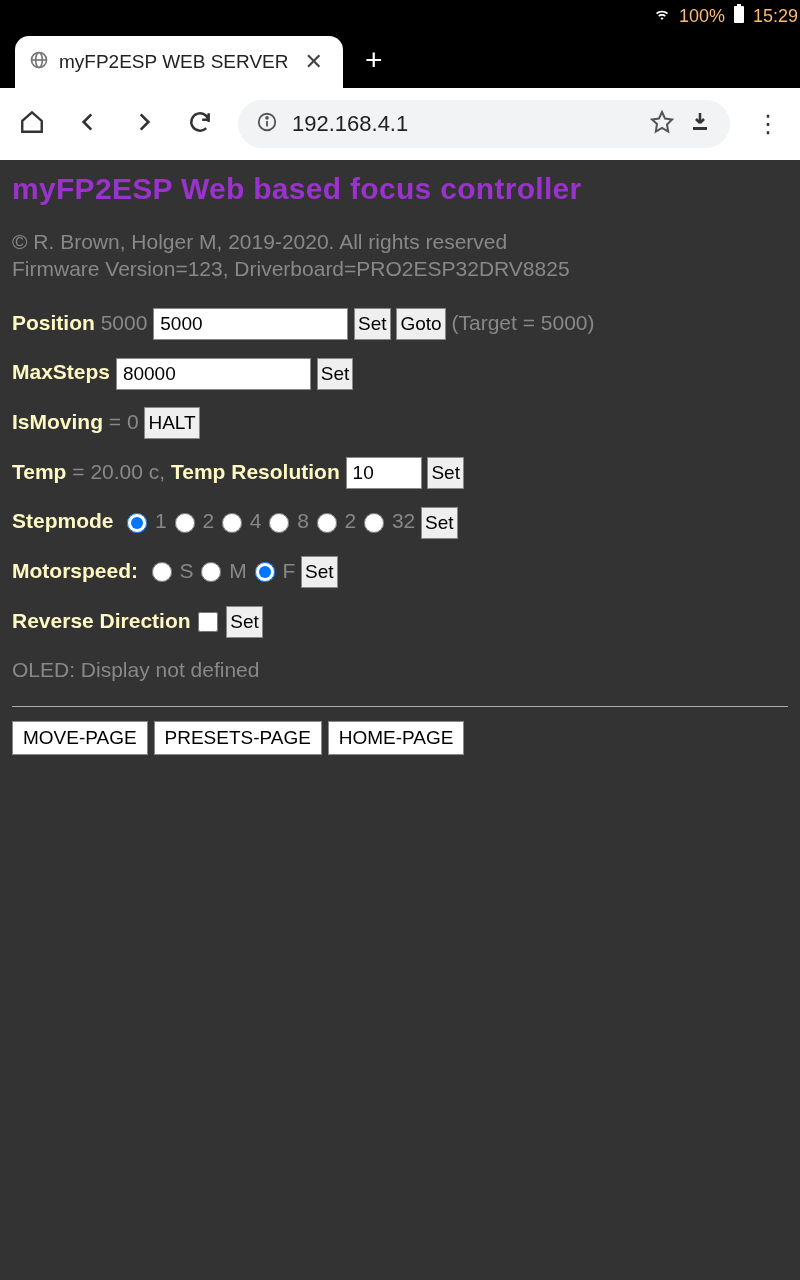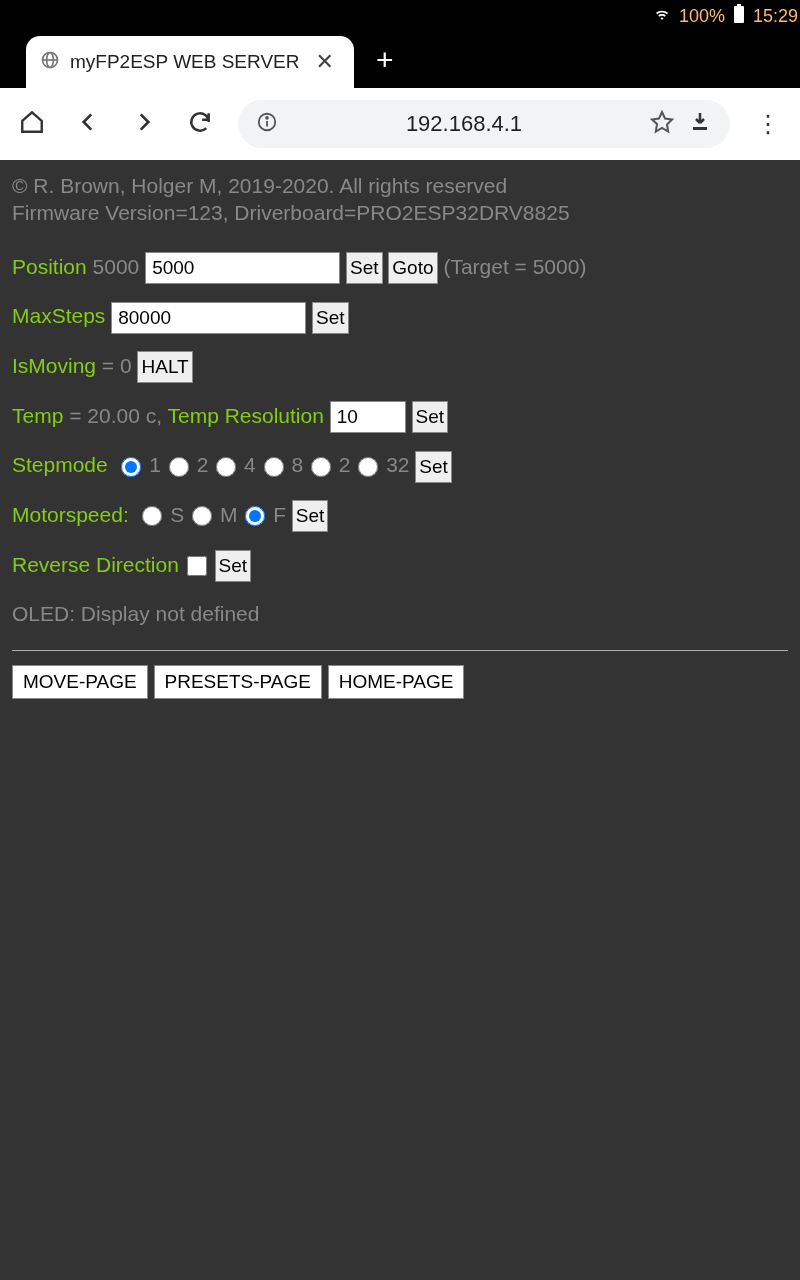--- a/index.html
+++ b/index.html
@@ -21,21 +21,21 @@
   font-size: 18px;
   gap: 8px;
 }
 .wifi-icon svg { width: 18px; height: 18px; }
 .battery-icon svg { width: 12px; height: 20px; }
 .tab-bar {
   height: 56px;
   background: #000;
   display: flex;
   align-items: flex-end;
-  padding-left: 26px;
+  padding-left: 15px;
 }
 .tab {
   background: #fff;
   border-radius: 14px 14px 0 0;
   height: 52px;
   display: flex;
   align-items: center;
   padding: 0 14px;
   gap: 10px;
   min-width: 320px;
@@ -56,21 +56,20 @@
 .nav-btn svg { width: 26px; height: 26px; }
 .address-bar {
   flex: 1;
   background: #f1f3f4;
   border-radius: 28px;
   height: 48px;
   display: flex;
   align-items: center;
   padding: 0 18px;
   gap: 14px;
-  text-align: center;
 }
 .info-icon svg { width: 22px; height: 22px; }
 .url { color: #222; font-size: 22px; flex: 1; }
 .star-icon svg, .download-icon svg { width: 24px; height: 24px; }
 .menu-icon { font-size: 24px; color: #333; padding: 0 6px; }
 .page {
   background: #333333;
   color: #888;
   padding: 12px;
   height: calc(1280px - 32px - 56px - 72px);
@@ -78,21 +77,21 @@
 }
 .page h1 {
   color: #9933cc;
   font-size: 30px;
   font-weight: bold;
   margin-bottom: 22px;
   letter-spacing: 0.3px;
 }
 .copyright { color: #888; line-height: 1.3; margin-bottom: 22px; }
 .row { margin: 14px 0; line-height: 1.7; }
-.label { color: #84cc16; font-weight: normal; }
+.label { color: #fef9c3; font-weight: bold; }
 .val { color: #888; }
 input[type=text] {
   background: #fff;
   border: 1px solid #888;
   padding: 4px 6px;
   font-size: 19px;
   color: #000;
   vertical-align: middle;
 }
 .in-wide { width: 195px; }
@@ -194,20 +193,21 @@
       <svg viewBox="0 0 24 24" fill="#333">
           <path d="M12 3v10m0 0l-4-4m4 4l4-4" stroke="#333" stroke-width="2.5" fill="none"></path>
           <rect x="5" y="17" width="14" height="3"></rect>
         </svg>
     </span>
   </div>
   <span class="menu-icon">⋮</span>
 </div>
 
 <div class="page">
+  <h1>myFP2ESP Web based focus controller</h1>
   <div class="copyright">
     <div>© R. Brown, Holger M, 2019-2020. All rights reserved</div>
     <div>Firmware Version=123, Driverboard=PRO2ESP32DRV8825</div>
   </div>
 
   <div class="row">
     <span class="label">Position</span>
     <span class="val">5000</span>
     <input type="text" class="in-wide" value="5000" style="">
     <button class="btn">Set</button>

